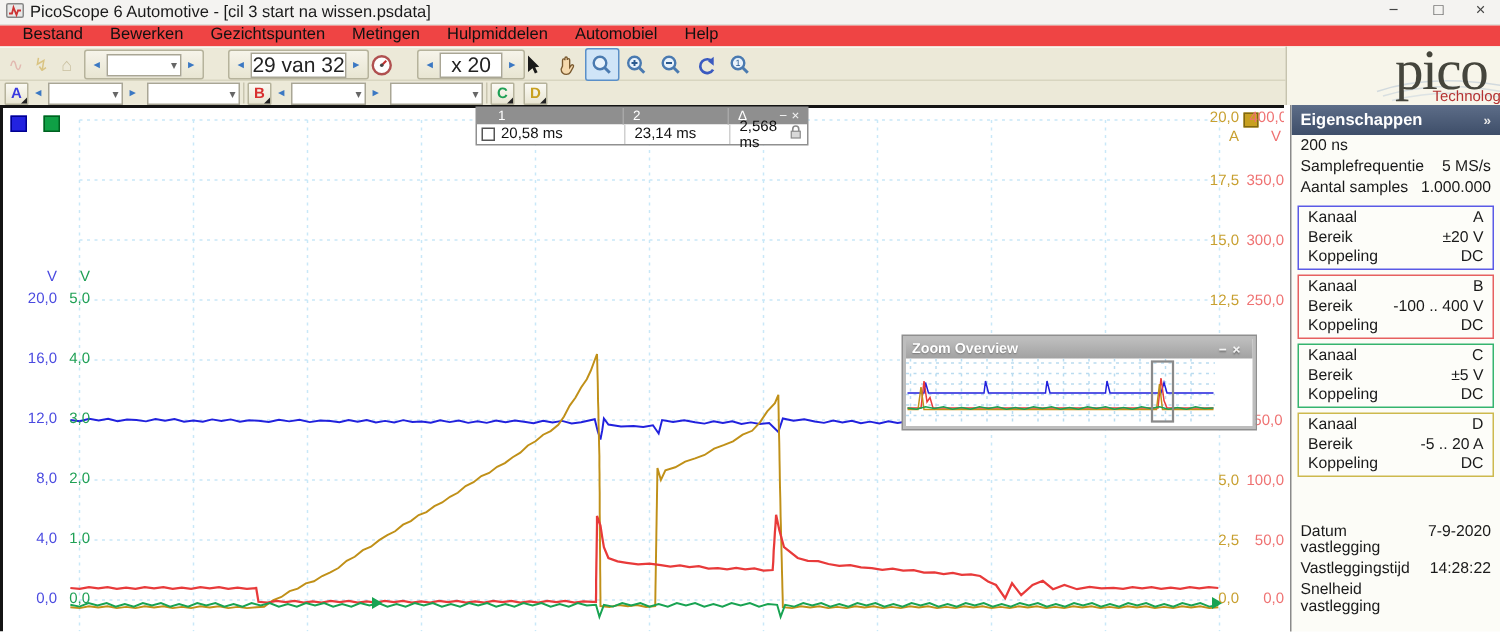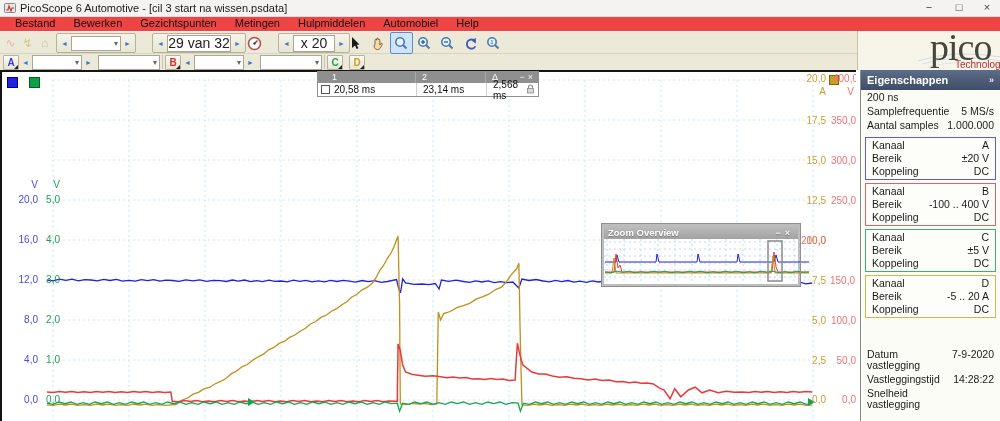--- a/index.html
+++ b/index.html
@@ -57,21 +57,21 @@
   .rb-head .c2{width:70px;padding-left:6px;box-sizing:border-box;border-right:1px solid #a8a8a8}
   .rb-head .c3{flex:1;padding-left:6px;display:flex;align-items:center}
   .rb-head .btns{margin-left:auto;padding-right:2px;letter-spacing:3px;font-size:9px;color:#f2f2f2}
   .rb-body{display:flex;height:13px;background:#fff;align-items:center}
   .rb-body .c1{width:98px;display:flex;align-items:center;border-right:1px solid #d0d0d0;height:100%}
   .rb-body .c2{width:70px;padding-left:6px;box-sizing:border-box;border-right:1px solid #d0d0d0;height:100%;display:flex;align-items:center}
   .rb-body .c3{flex:1;padding-left:6px;display:flex;align-items:center;height:100%}
   .checkbox{width:7px;height:7px;border:1px solid #555;background:#fff;margin:0 4px 0 3px}
   .lock{margin-left:auto;margin-right:3px}
   
-  .overview{position:absolute;left:602px;top:224px;width:198px;height:62px;z-index:5;
+  .overview{position:absolute;left:602px;top:224px;width:235px;height:62px;z-index:5;
             background:#fff;border:2px solid #bdbdbd;outline:1px solid #8f8f8f;box-sizing:border-box}
   .ov-title{height:13px;background:linear-gradient(#bdbdbd,#a2a2a2);color:#fff;font-size:9.5px;
             font-weight:bold;display:flex;align-items:center;padding:0 4px;text-shadow:0 1px 1px #777}
   .ov-title .btns{margin-left:auto;letter-spacing:4px;font-size:9px;color:#f5f5f5}
   
   .logopanel{position:absolute;left:857px;top:31px;width:143px;height:39px;background:#f7f5ea;
              border-left:1px solid #c6c3ae;overflow:hidden}
   .brand{position:absolute;left:72px;top:-6px;font-family:"Liberation Serif",serif;font-size:38px;
          color:#45453c;letter-spacing:-1px}
   .tagline{position:absolute;left:97px;top:28px;font-size:10px;color:#b43232}

